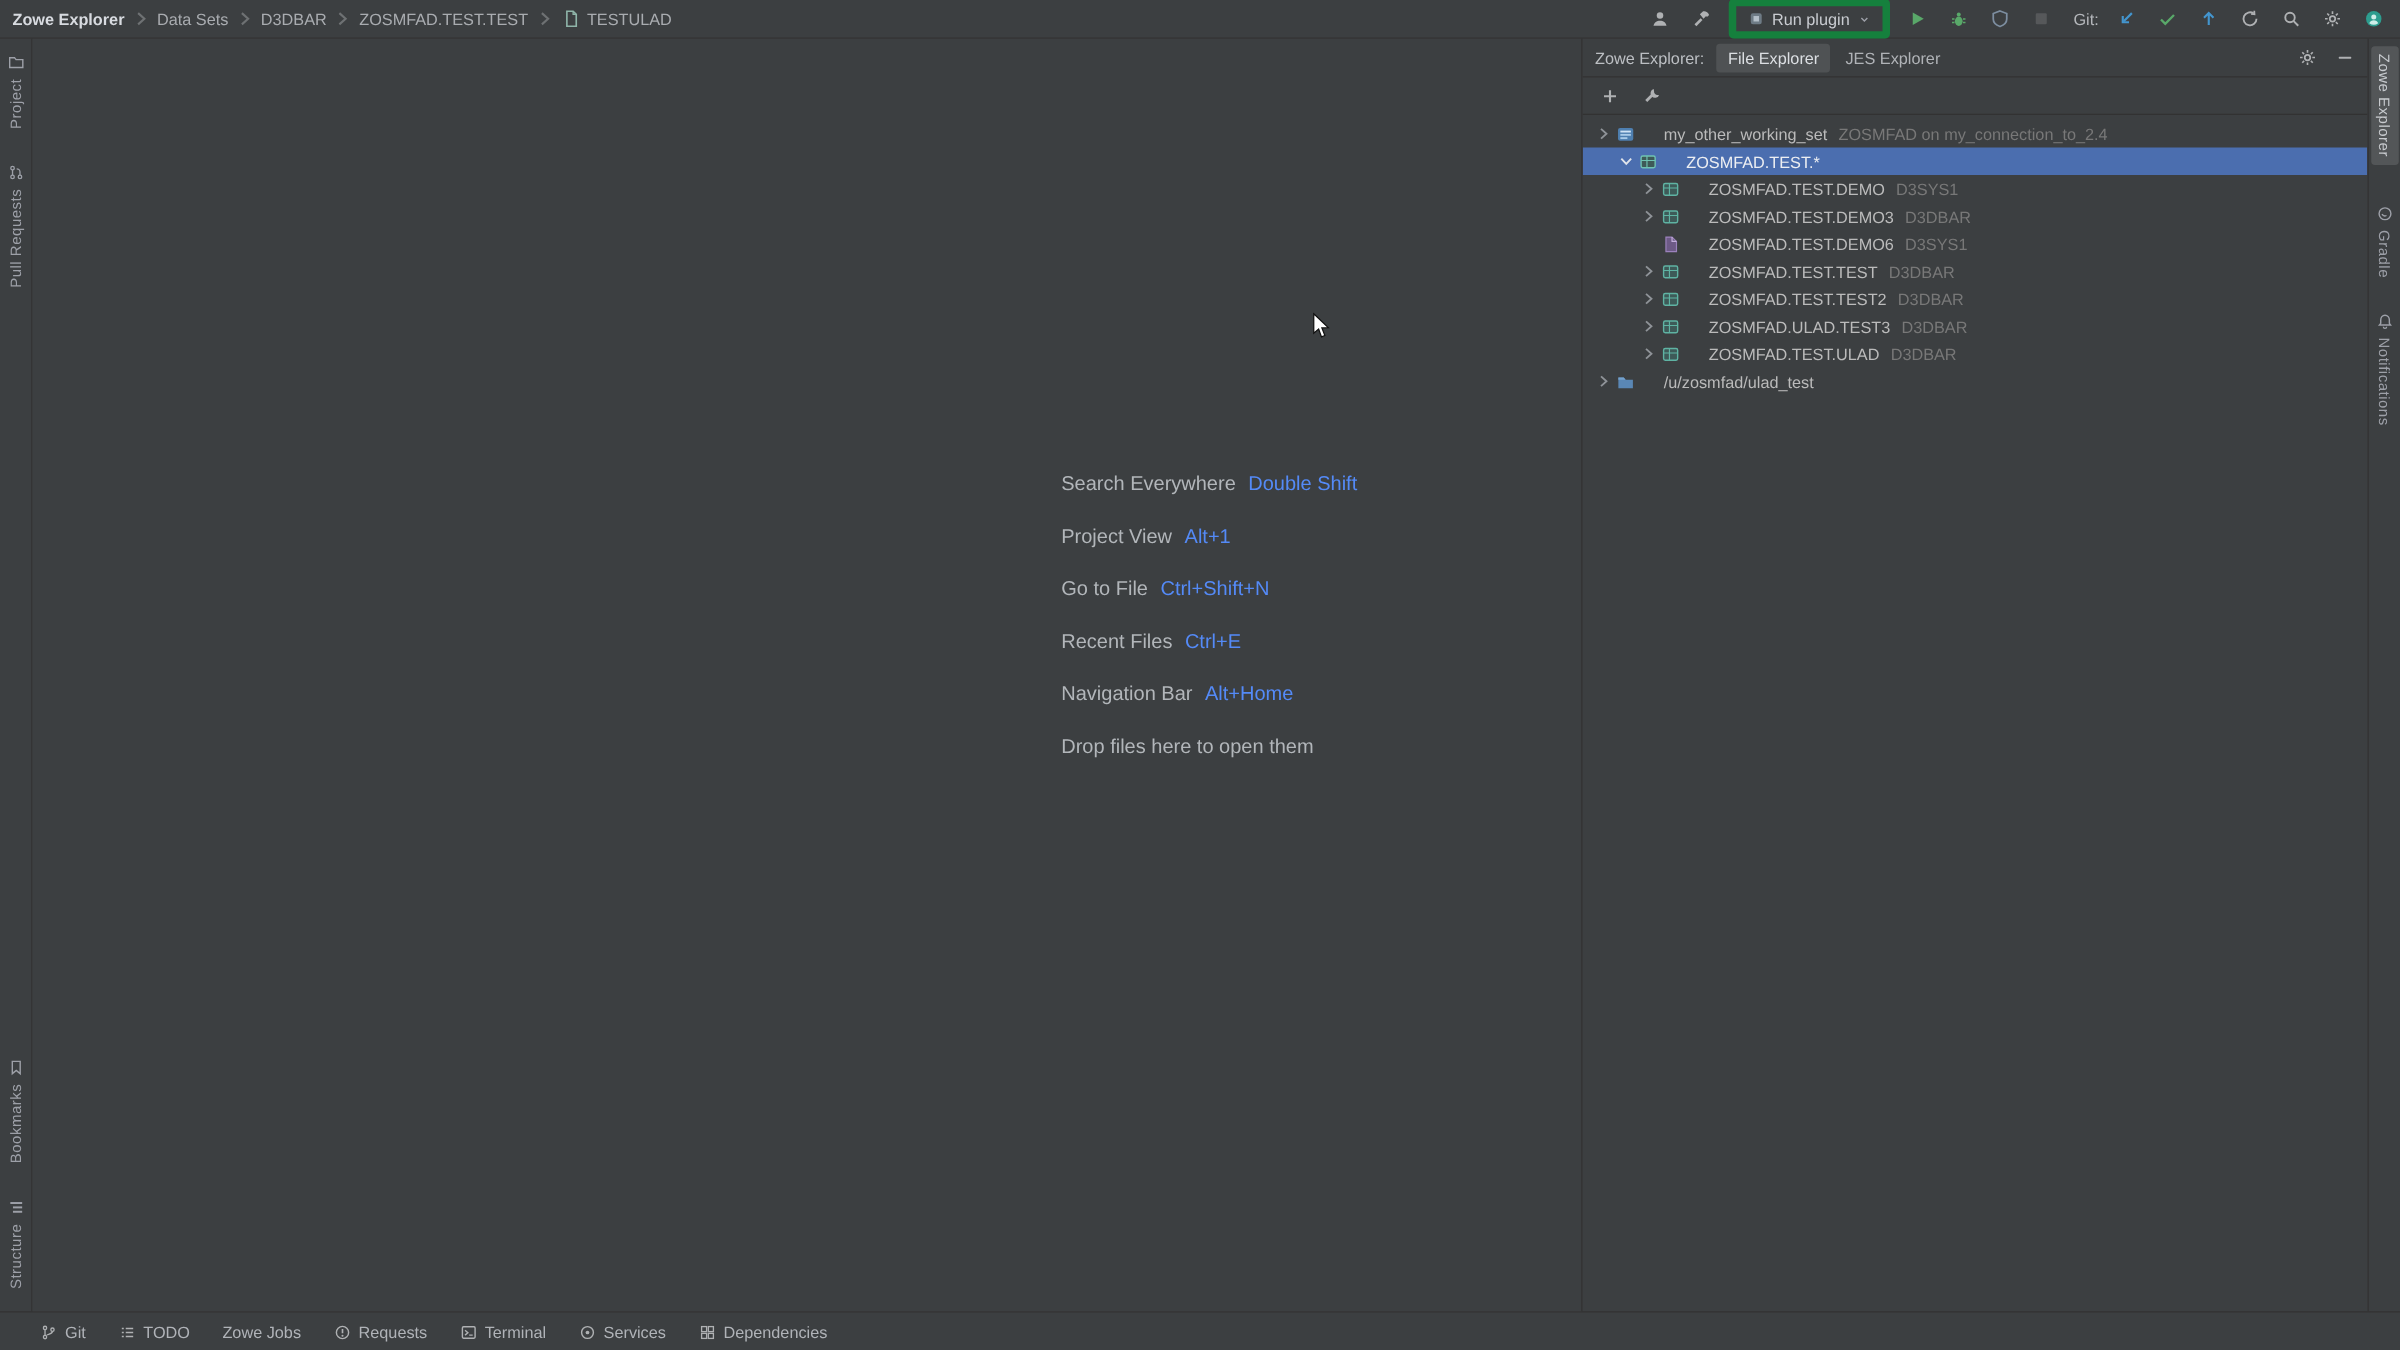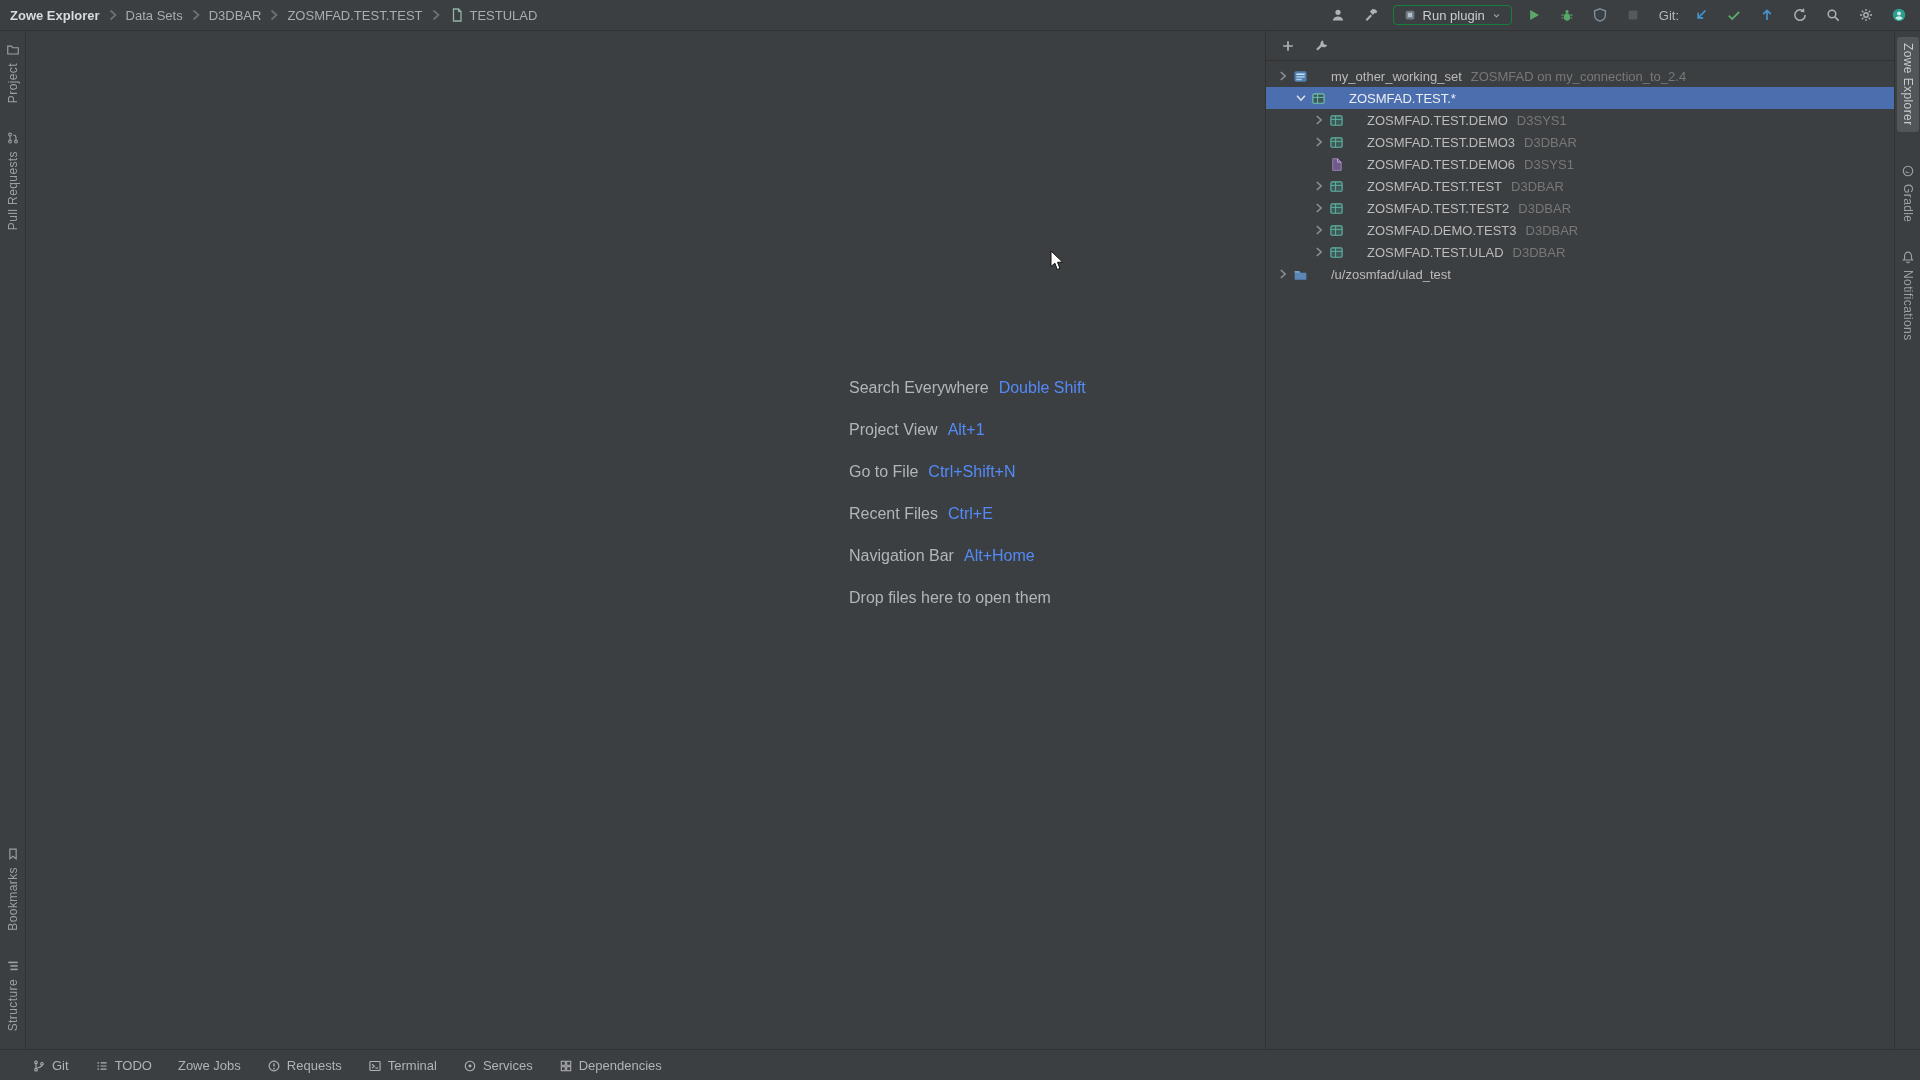--- a/index.html
+++ b/index.html
@@ -17,22 +17,22 @@
   .breadcrumbs { display:flex; align-items:center; gap:5px; color:#9da0a8; white-space:nowrap; }
   .crumb { display:flex; align-items:center; gap:5px; cursor:default; }
   .breadcrumbs > .crumb:first-child .crumb-label { color:#d8dbe0; font-weight:bold; }
   .crumb-label { color:#a9acb0; }
   .bc-sep { width:11px; height:11px; color:#6e7173; }
   .topbar-right { display:flex; align-items:center; gap:11px; }
   .tb-btn { width:22px; height:22px; display:flex; align-items:center; justify-content:center;
             background:none; border:none; border-radius:3px; color:var(--c-icon); cursor:pointer; }
   .tb-btn .ic { width:16px; height:16px; }
   .tb-btn.dim { opacity:.5; }
-  .run-combo { display:flex; align-items:center; gap:6px; height:20px; padding:0 9px;
-               border:1px solid #15803d; border-radius:4px; color:#c9ccd1; cursor:pointer; }
+  .run-combo { display:flex; align-items:center; gap:6px; height:32px; padding:0 9px;
+               border:6px solid #15803d; border-radius:4px; color:#c9ccd1; cursor:pointer; }
   .run-combo .ic { width:14px; height:14px; }
   .run-combo .caret { width:11px; height:11px; color:#9da0a8; }
   .git-label { color:#b4b7bb; margin-left:4px; }
 
   
   .middle { flex:1; display:flex; min-height:0; }
   .stripe { width:26px; flex:0 0 26px; background:var(--c-bg); display:flex; flex-direction:column;
             align-items:center; padding:6px 0; }
   .stripe.left  { border-right:1px solid var(--c-border); }
   .stripe.right { border-left:1px solid var(--c-border); }
@@ -307,20 +307,44 @@
           <div class="hint-row"><span class="hint-label">Search Everywhere</span><span class="hint-key">Double Shift</span></div>
           <div class="hint-row"><span class="hint-label">Project View</span><span class="hint-key">Alt+1</span></div>
           <div class="hint-row"><span class="hint-label">Go to File</span><span class="hint-key">Ctrl+Shift+N</span></div>
           <div class="hint-row"><span class="hint-label">Recent Files</span><span class="hint-key">Ctrl+E</span></div>
           <div class="hint-row"><span class="hint-label">Navigation Bar</span><span class="hint-key">Alt+Home</span></div>
           <div class="hint-row"><span class="hint-label">Drop files here to open them</span></div>
         </div>
     </main>
 
     <section class="toolwindow">
+      <div class="tw-header">
+        <span class="tw-title">Zowe Explorer:</span>
+        <div class="tw-tabs" id="twTabs">
+            <span class="tw-tab active">File Explorer</span>
+            <span class="tw-tab">JES Explorer</span>
+          </div>
+        <div class="tw-actions" id="twActions">
+            <button class="tb-btn">
+              <span class="ic">
+                <svg viewBox="0 0 16 16" xmlns="http://www.w3.org/2000/svg">
+                  <circle cx="8" cy="8" r="2.2" fill="none" stroke="currentColor" stroke-width="1.4"></circle>
+                  <path d="M8 2v2.1M8 11.9V14M2 8h2.1M11.9 8H14M3.8 3.8l1.5 1.5M10.7 10.7l1.5 1.5M12.2 3.8l-1.5 1.5M5.3 10.7l-1.5 1.5" stroke="currentColor" stroke-width="1.3"></path>
+                </svg>
+              </span>
+            </button>
+            <button class="tb-btn">
+              <span class="ic">
+                <svg viewBox="0 0 16 16" xmlns="http://www.w3.org/2000/svg">
+                  <rect x="3" y="7.3" width="10" height="1.6" rx=".5" fill="currentColor"></rect>
+                </svg>
+              </span>
+            </button>
+          </div>
+      </div>
       <div class="tw-toolbar" id="twToolbar">
           <button class="tb-btn">
             <span class="ic">
               <svg viewBox="0 0 16 16" xmlns="http://www.w3.org/2000/svg">
                 <path d="M8 3.2v9.6M3.2 8h9.6" stroke="currentColor" stroke-width="1.7"></path>
               </svg>
             </span>
           </button>
           <button class="tb-btn">
             <span class="ic">
@@ -439,21 +463,21 @@
               <svg viewBox="0 0 16 16" xmlns="http://www.w3.org/2000/svg">
                 <path d="M5.5 3.5 L10.5 8 L5.5 12.5" fill="none" stroke="currentColor" stroke-width="1.7"></path>
               </svg>
             </span>
             <span class="ticon">
               <svg viewBox="0 0 16 16" xmlns="http://www.w3.org/2000/svg">
                 <rect x="2" y="3" width="12" height="10" rx="1.4" fill="#3e5a58" stroke="#5fb3a3" stroke-width="1.2"></rect>
                 <path d="M2 6.8h12M7 3v10" stroke="#5fb3a3" stroke-width="1" fill="none"></path>
               </svg>
             </span>
-            <span class="tlabel">ZOSMFAD.DEMO.TEST3</span>
+            <span class="tlabel">ZOSMFAD.ULAD.TEST3</span>
             <span class="tdetail">D3DBAR</span>
           </div>
           <div class="trow" style="padding-left: 46px;">
             <span class="chev">
               <svg viewBox="0 0 16 16" xmlns="http://www.w3.org/2000/svg">
                 <path d="M5.5 3.5 L10.5 8 L5.5 12.5" fill="none" stroke="currentColor" stroke-width="1.7"></path>
               </svg>
             </span>
             <span class="ticon">
               <svg viewBox="0 0 16 16" xmlns="http://www.w3.org/2000/svg">

